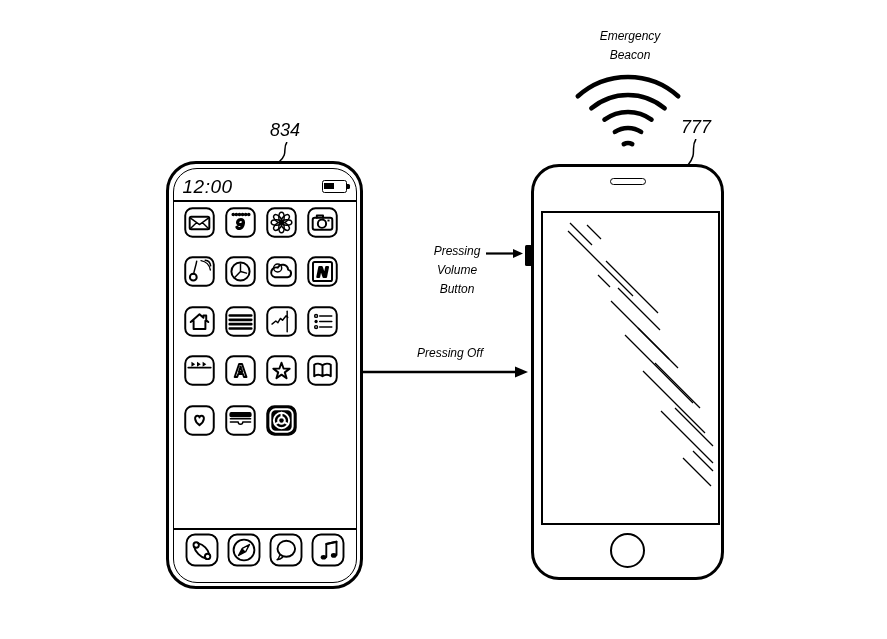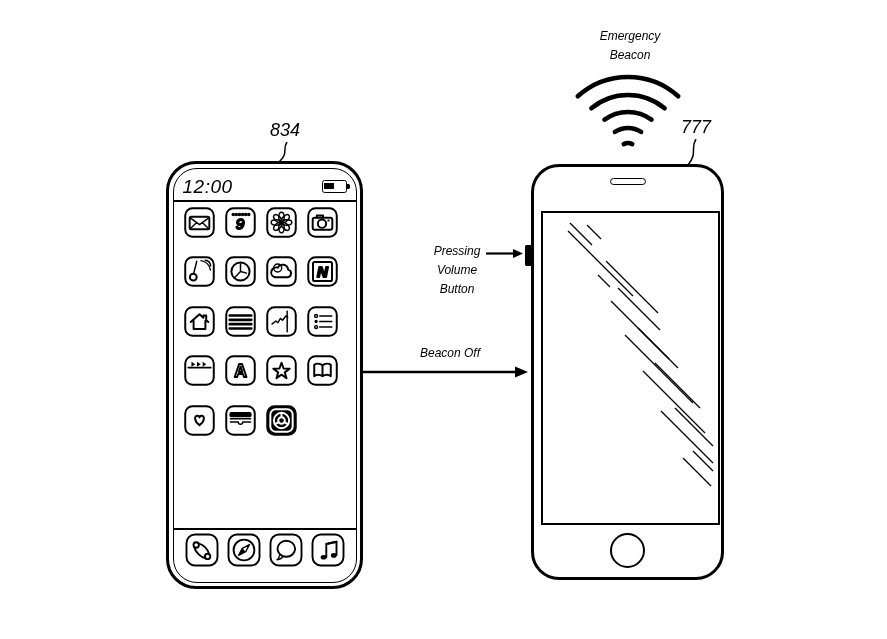--- a/index.html
+++ b/index.html
@@ -378,19 +378,19 @@
   </div>
 
   <div class="ann" style="left:403px; top:214px; width:108px;margin-top:28px;">Pressing
 Volume
 Button</div>
   <svg class="arrow-svg" style="left:486px; top:246px;" width="38" height="15" viewBox="0 0 38 15">
     <line x1="0" y1="7.5" x2="27" y2="7.5" stroke-width="2.2"></line>
     <polygon points="27,3 37,7.5 27,12"></polygon>
   </svg>
 
-  <div class="ann" style="left:384px; top:344px; width:132px;">Beacon Off</div>
+  <div class="ann" style="left:384px; top:344px; width:132px;">Pressing Off</div>
   <svg class="arrow-svg" style="left:363px; top:363px;" width="166" height="18" viewBox="0 0 166 18">
     <line x1="0" y1="9" x2="152" y2="9" stroke-width="2.6"></line>
     <polygon points="152,3.5 165,9 152,14.5"></polygon>
   </svg>
 
 </div>
 
 </body></html>

